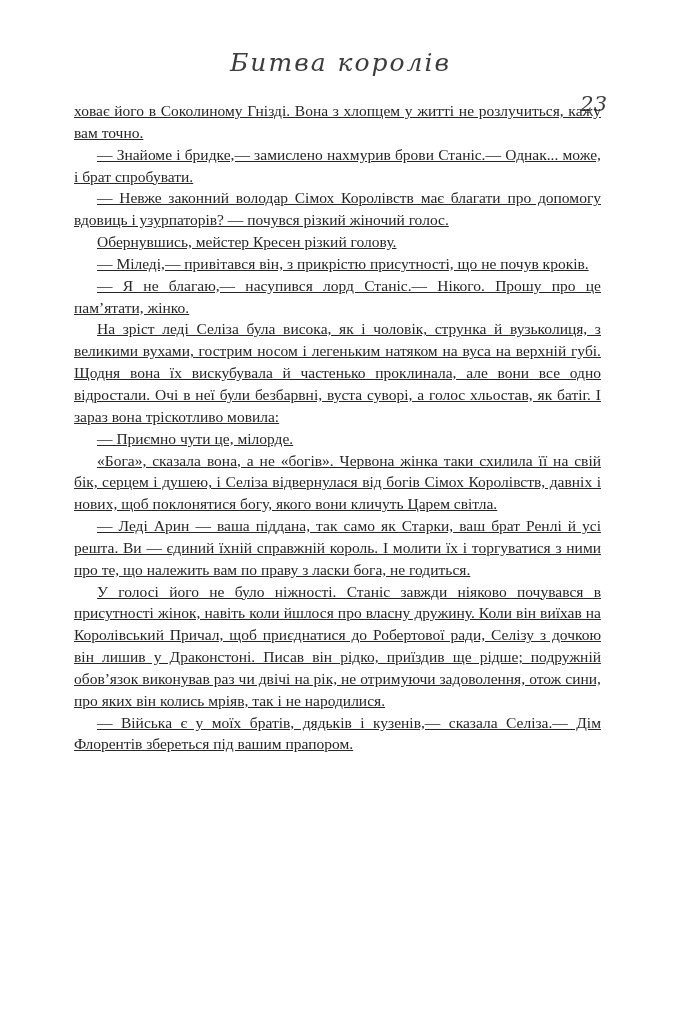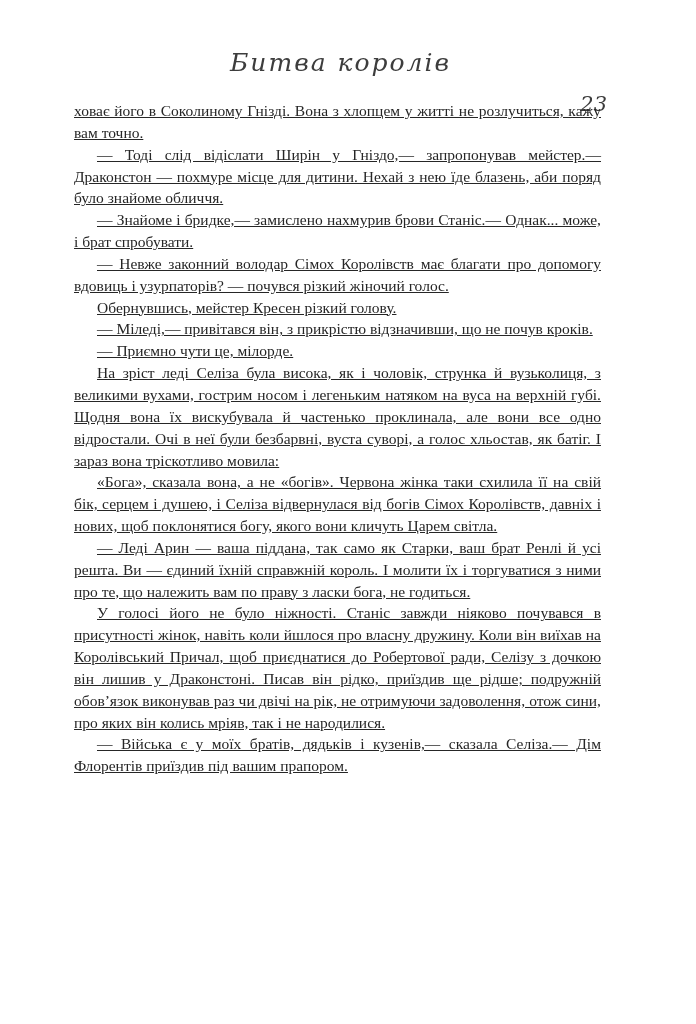--- a/index.html
+++ b/index.html
@@ -71,26 +71,26 @@
 
 <div class="page">
 
   <div class="running-head">
     <div class="running-title">Битва королів</div>
     <div class="page-number">23</div>
   </div>
 
   <div class="body-text">
     <p class="continuation">ховає його в Соколиному Гнізді. Вона з хлопцем у житті не розлучиться, кажу вам точно.</p>
-    <p>— Тоді слід відіслати Ширін у Гніздо,— запропонував мейстер.— Драконстон — похмуре місце для дитини. Нехай з нею їде блазень, аби поряд було знайоме обличчя.</p>
     <p>— Знайоме і бридке,— замислено нахмурив брови Станіс.— Однак... може, і брат спробувати.</p>
     <p>— Невже законний володар Сімох Королівств має благати про допомогу вдовиць і узурпаторів? — почувся різкий жіночий голос.</p>
     <p>Обернувшись, мейстер Кресен різкий голову.</p>
-    <p>— Міледі,— привітався він, з прикрістю відзначивши, що не почув кроків.</p>
+    <p>— Міледі,— привітався він, з прикрістю присутності, що не почув кроків.</p>
+    <p>— Я не благаю,— насупився лорд Станіс.— Нікого. Прошу про це пам’ятати, жінко.</p>
+    <p>На зріст леді Селіза була висока, як і чоловік, струнка й вузьколиця, з великими вухами, гострим носом і легеньким натяком на вуса на верхній губі. Щодня вона їх вискубувала й частенько проклинала, але вони все одно відростали. Очі в неї були безбарвні, вуста суворі, а голос хльостав, як батіг. І зараз вона тріскотливо мовила:</p>
     <p>— Приємно чути це, мілорде.</p>
-    <p>На зріст леді Селіза була висока, як і чоловік, струнка й вузьколиця, з великими вухами, гострим носом і легеньким натяком на вуса на верхній губі. Щодня вона їх вискубувала й частенько проклинала, але вони все одно відростали. Очі в неї були безбарвні, вуста суворі, а голос хльостав, як батіг. І зараз вона тріскотливо мовила:</p>
     <p>«Бога», сказала вона, а не «богів». Червона жінка таки схилила її на свій бік, серцем і душею, і Селіза відвернулася від богів Сімох Королівств, давніх і нових, щоб поклонятися богу, якого вони кличуть Царем світла.</p>
     <p>— Леді Арин — ваша піддана, так само як Старки, ваш брат Ренлі й усі решта. Ви — єдиний їхній справжній король. І молити їх і торгуватися з ними про те, що належить вам по праву з ласки бога, не годиться.</p>
     <p>У голосі його не було ніжності. Станіс завжди ніяково почувався в присутності жінок, навіть коли йшлося про власну дружину. Коли він виїхав на Королівський Причал, щоб приєднатися до Робертової ради, Селізу з дочкою він лишив у Драконстоні. Писав він рідко, приїздив ще рідше; подружній обов’язок виконував раз чи двічі на рік, не отримуючи задоволення, отож сини, про яких він колись мріяв, так і не народилися.</p>
-    <p>— Війська є у моїх братів, дядьків і кузенів,— сказала Селіза.— Дім Флорентів приїздив під вашим прапором.</p>
+    <p>— Війська є у моїх братів, дядьків і кузенів,— сказала Селіза.— Дім Флорентів збереться під вашим прапором.</p>
   </div>
 
 </div>
 
 </body></html>

